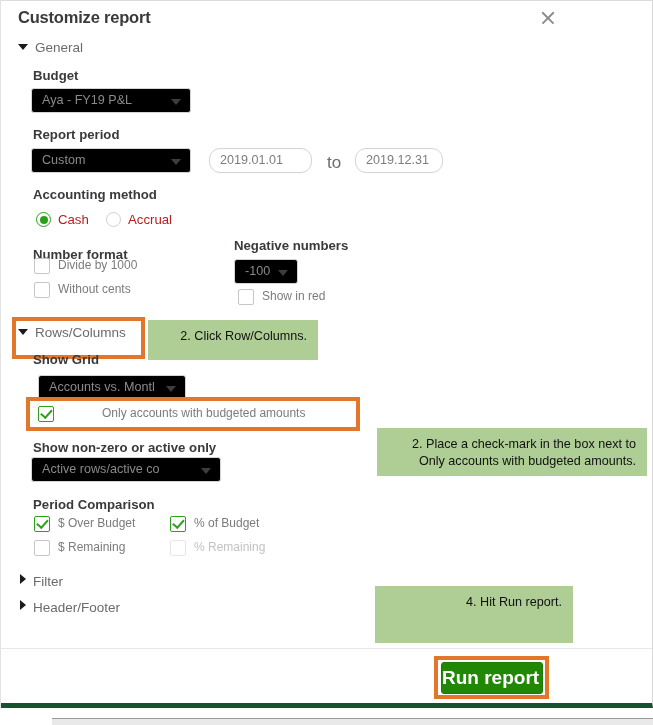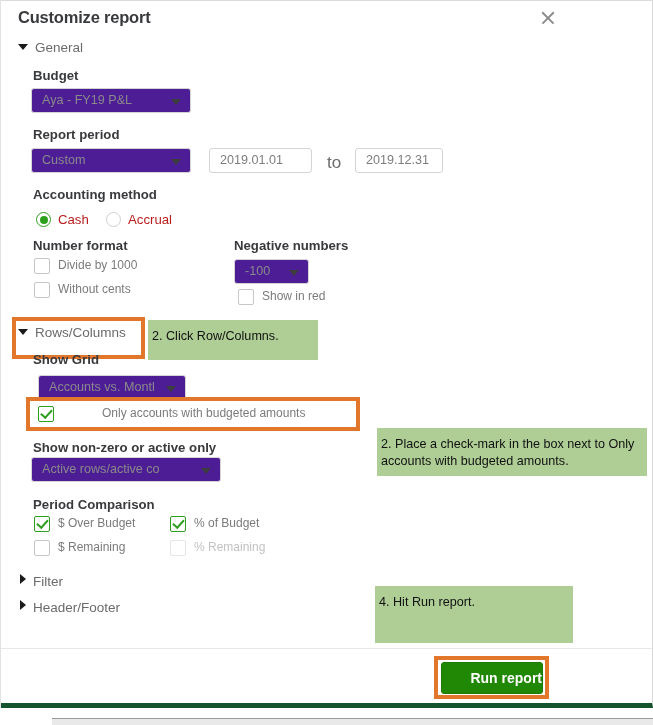--- a/index.html
+++ b/index.html
@@ -105,21 +105,21 @@
     color: #393a3d;
     white-space: nowrap;
   }
 
   
   .sel {
     position: absolute;
     box-sizing: border-box;
     border: 1px solid #d4d4d4;
     border-radius: 3px;
-    background: #4c1d95;
+    background: #000000;
     height: 25px;
     font-size: 12.6px;
     color: #8a8a8a;
     cursor: pointer;
   }
   .sel .txt {
     position: absolute;
     left: 10px;
     top: 4px;
     white-space: nowrap;
@@ -133,21 +133,21 @@
     border-left: 5px solid transparent;
     border-right: 5px solid transparent;
     border-top: 6px solid #3d3d3d;
   }
 
   
   .tin {
     position: absolute;
     box-sizing: border-box;
     border: 1px solid #d4d4d4;
-    border-radius: 3px;
+    border-radius: 11px;
     background: #fff;
     height: 25px;
     font-size: 12.6px;
     color: #7d7d7d;
     cursor: text;
   }
   .tin .txt {
     position: absolute;
     left: 10px;
     top: 4px;
@@ -225,21 +225,22 @@
   }
 
   
   .callout {
     position: absolute;
     box-sizing: border-box;
     background: #afce96;
     color: #111111;
     font-size: 12.6px;
     line-height: 17px;
-    padding: 8px 11px 0 4px;
+    padding: 8px 11px 0 11px;
+    text-align: right;
   }
 
   
   #footer-rule {
     position: absolute;
     left: 1px;
     top: 648px;
     width: 651px;
     height: 1px;
     background: #e8e8e8;
@@ -247,23 +248,23 @@
   #run-report {
     position: absolute;
     left: 441px;
     top: 662px;
     width: 100px;
     height: 30px;
     background: #218806;
     border: 1px solid #1d7a05;
     border-radius: 3px;
     color: #ffffff;
-    font-size: 14px;
+    font-size: 19px;
     font-weight: bold;
-    text-align: right;
+    text-align: left;
     line-height: 30px;
     cursor: pointer;
   }
   #run-report-hi {
     position: absolute;
     left: 434px;
     top: 656px;
     width: 115px;
     height: 43px;
   }
@@ -313,28 +314,28 @@
   </div>
 
   <div class="flabel" style="left:33px; top:187px;">Accounting method</div>
   <div class="radio-row" style="left:0; top:0;">
     <span class="radio on" style="left:36px; top:212px;"></span>
     <span class="radio-lbl" style="left:58px; top:212px;">Cash</span>
     <span class="radio" style="left:106px; top:212px;"></span>
     <span class="radio-lbl" style="left:128px; top:212px;">Accrual</span>
   </div>
 
-  <div class="flabel" style="left:33px; top:238px;">Number format</div>
+  <div class="flabel" style="left:33px; top:247px;">Number format</div>
   <span class="cb" style="left:34px; top:258px;"></span>
   <span class="cb-lbl" style="left:58px; top:258px;">Divide by 1000</span>
   <span class="cb" style="left:34px; top:282px;"></span>
   <span class="cb-lbl" style="left:58px; top:282px;">Without cents</span>
 
   <div class="flabel" style="left:234px; top:238px;">Negative numbers</div>
-  <div class="sel" style="left:234px; top:259px; width:75px;">
+  <div class="sel" style="left:234px; top:259px; width:64px;">
     <span class="txt">-100</span>
     <span class="arw"></span>
   </div>
   <span class="cb" style="left:238px; top:289px;"></span>
   <span class="cb-lbl" style="left:262px; top:289px;">Show in red</span>
 
   <div class="section-head" style="left:18px; top:325px;">
     <span class="caret down"></span><span>Rows/Columns</span>
   </div>
   <div class="hi" style="left:12px; top:317px; width:133px; height:42px;"></div>

